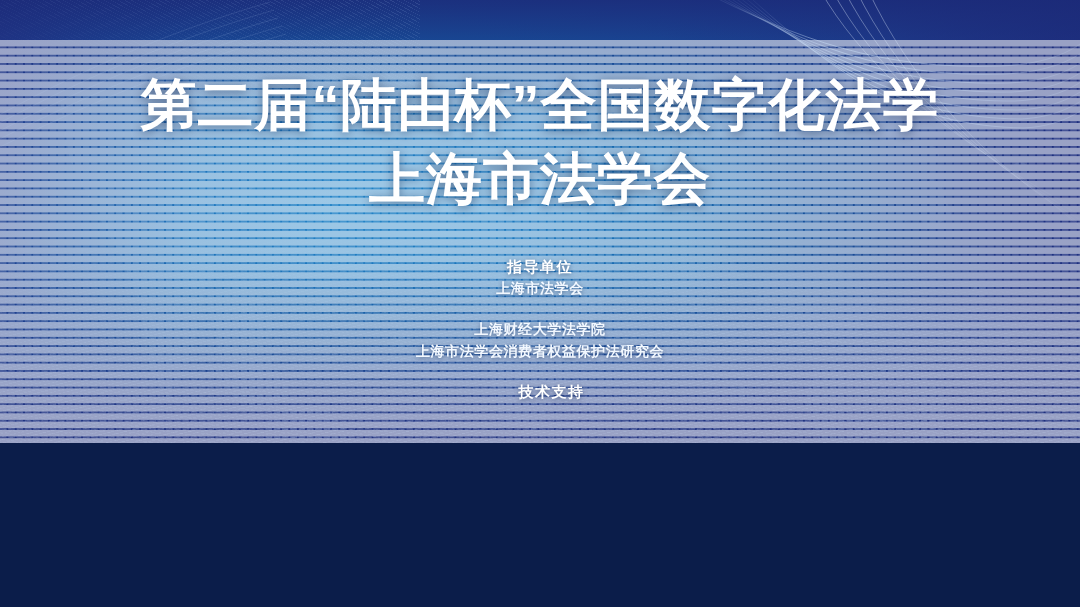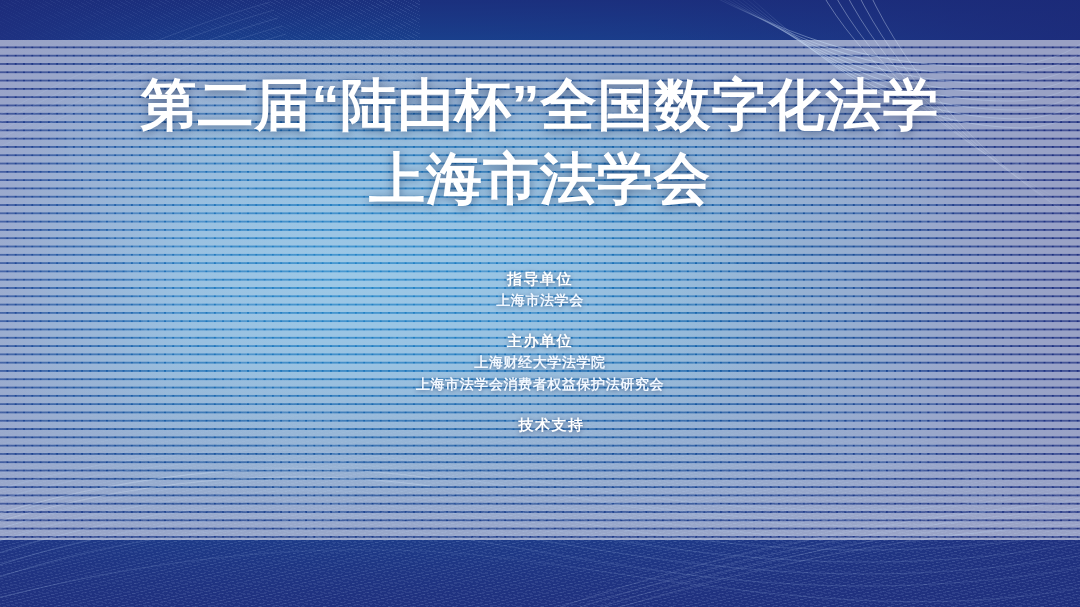--- a/index.html
+++ b/index.html
@@ -1,21 +1,21 @@
 <!DOCTYPE html>
 <html><head>
 <meta charset="utf-8">
 <title>Poster</title>
 <style>
   html,body{margin:0;padding:0;background:#0b1d4a;}
   body{font-family:"Liberation Sans","DejaVu Sans",sans-serif;}
 
   #poster{
     position:relative;
-    width:1080px;height:607px;
+    width:1080px;height:443px;
     overflow:hidden;
     background:#1f3f90;
   }
 
   
   .layer{position:absolute;inset:0;pointer-events:none;}
 
   .bg-base{
     background:
       radial-gradient(120% 95% at 33% 46%,
@@ -141,21 +141,21 @@
     font-size:56px;
     line-height:74px;
     letter-spacing:1px;
     text-shadow:0 2px 10px rgba(4,22,62,.45);
     white-space:nowrap;
   }
   .title .l2{display:block;}
 
   .credits{
     position:absolute;
-    left:0;right:0;top:268px;
+    left:0;right:0;top:256px;
     text-align:center;
     color:#ffffff;
   }
   .credit-block{margin-bottom:19px;}
   .credit-block:last-child{margin-bottom:8px;padding-left:23px;}
   .credit-head{
     font-size:15px;
     font-weight:bold;
     line-height:21px;
     letter-spacing:1.5px;
@@ -318,21 +318,20 @@
     </div>
 
     <div class="credits">
 
       <div class="credit-block">
         <div class="credit-head">指导单位</div>
         <div class="credit-line">上海市法学会</div>
       </div>
 
       <div class="credit-block">
-        <div class="credit-head">主办单位</div>
         <div class="credit-line">上海财经大学法学院</div>
         <div class="credit-line">上海市法学会消费者权益保护法研究会</div>
       </div>
 
       <div class="credit-block">
         <div class="credit-head">技术支持</div>
       </div>
 
     </div>
   </div>

